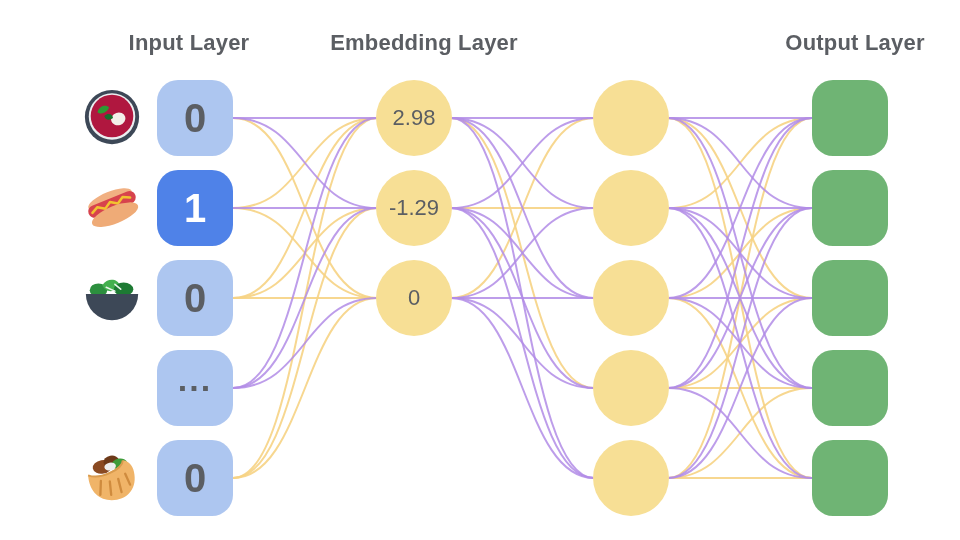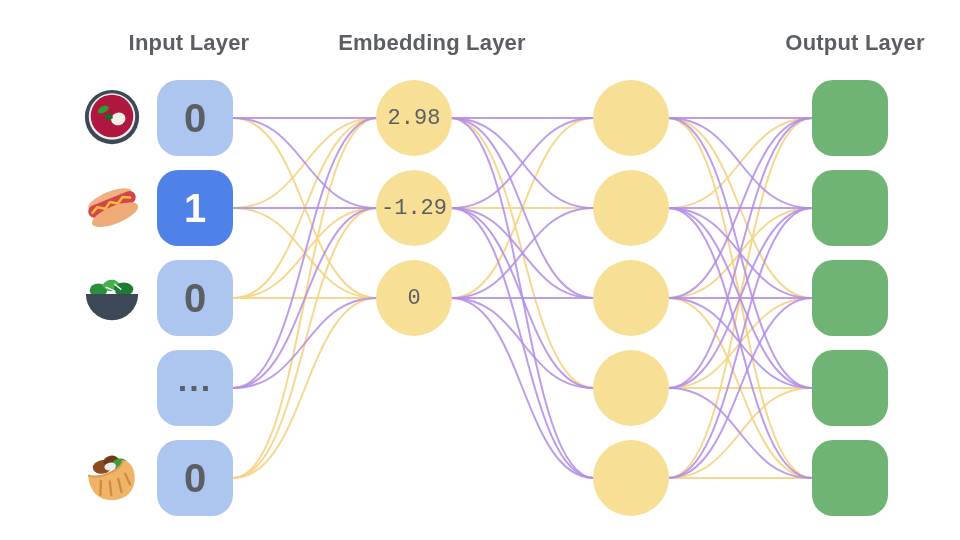--- a/index.html
+++ b/index.html
@@ -12,21 +12,21 @@
   .layer-title{
     position:absolute;top:30px;width:220px;text-align:center;
     font-size:22px;font-weight:bold;color:var(--label-text,#5b5e63);
     letter-spacing:0.2px;
   }
   .node{
     position:absolute;width:76px;height:76px;
     display:flex;align-items:center;justify-content:center;
   }
   .square{border-radius:21px;}
-  .circle{border-radius:50%;font-family:Liberation Mono, monospace;}
+  .circle{border-radius:50%;}
   .input-node{background:var(--input-node,#adc6f0);}
   .input-node.active{background:var(--input-node-active,#4f82e8);}
   .emb-node,.hid-node{background:var(--embedding-node,#f7df95);}
   .out-node{background:var(--output-node,#6fb474);}
   .input-node .val{font-size:40px;font-weight:bold;color:var(--label-text,#5b5e63);}
   .input-node.active .val{color:var(--active-value-text,#ffffff);}
   .input-node .val.dots{font-size:34px;transform:translateY(-9px);letter-spacing:2px;}
   .emb-node .val{font-size:22px;font-weight:normal;color:var(--label-text,#5b5e63);}
   
   .r0{top:80px}.r1{top:170px}.r2{top:260px}.r3{top:350px}.r4{top:440px}
@@ -94,21 +94,21 @@
       <path d="M 668 298 C 740 298 740 298 812 298" fill="none" stroke="#b28ce6" stroke-width="2" stroke-opacity="0.85"></path>
       <path d="M 668 298 C 740 298 740 388 812 388" fill="none" stroke="#b28ce6" stroke-width="2" stroke-opacity="0.85"></path>
       <path d="M 668 388 C 740 388 740 118 812 118" fill="none" stroke="#b28ce6" stroke-width="2" stroke-opacity="0.85"></path>
       <path d="M 668 388 C 740 388 740 208 812 208" fill="none" stroke="#b28ce6" stroke-width="2" stroke-opacity="0.85"></path>
       <path d="M 668 388 C 740 388 740 478 812 478" fill="none" stroke="#b28ce6" stroke-width="2" stroke-opacity="0.85"></path>
       <path d="M 668 478 C 740 478 740 208 812 208" fill="none" stroke="#b28ce6" stroke-width="2" stroke-opacity="0.85"></path>
       <path d="M 668 478 C 740 478 740 298 812 298" fill="none" stroke="#b28ce6" stroke-width="2" stroke-opacity="0.85"></path>
     </svg>
 
   <div class="layer-title" style="left:79px">Input Layer</div>
-  <div class="layer-title" style="left:322px">Embedding Layer</div>
+  <div class="layer-title" style="left:314px">Embedding Layer</div>
   <div class="layer-title" style="left:745px">Output Layer</div>
 
   <div class="food f0">
     <svg viewBox="0 0 64 64">
       <circle cx="32" cy="32" r="28" fill="#3d4857"></circle>
       <circle cx="32" cy="31.5" r="24" fill="#eceff1"></circle>
       <circle cx="32" cy="31" r="22" fill="#b0173f"></circle>
       <ellipse cx="38.5" cy="34" rx="7.5" ry="6.5" fill="#f3efe9" transform="rotate(-18 38.5 34)"></ellipse>
       <path d="M17 27 C19 20 26 19 29 22 C27 28 20 30 17 27 Z" fill="#2e9a33"></path>
       <path d="M24 31 C28 27 33 29 33 33 C29 36 25 35 24 31 Z" fill="#156f2c"></path>

